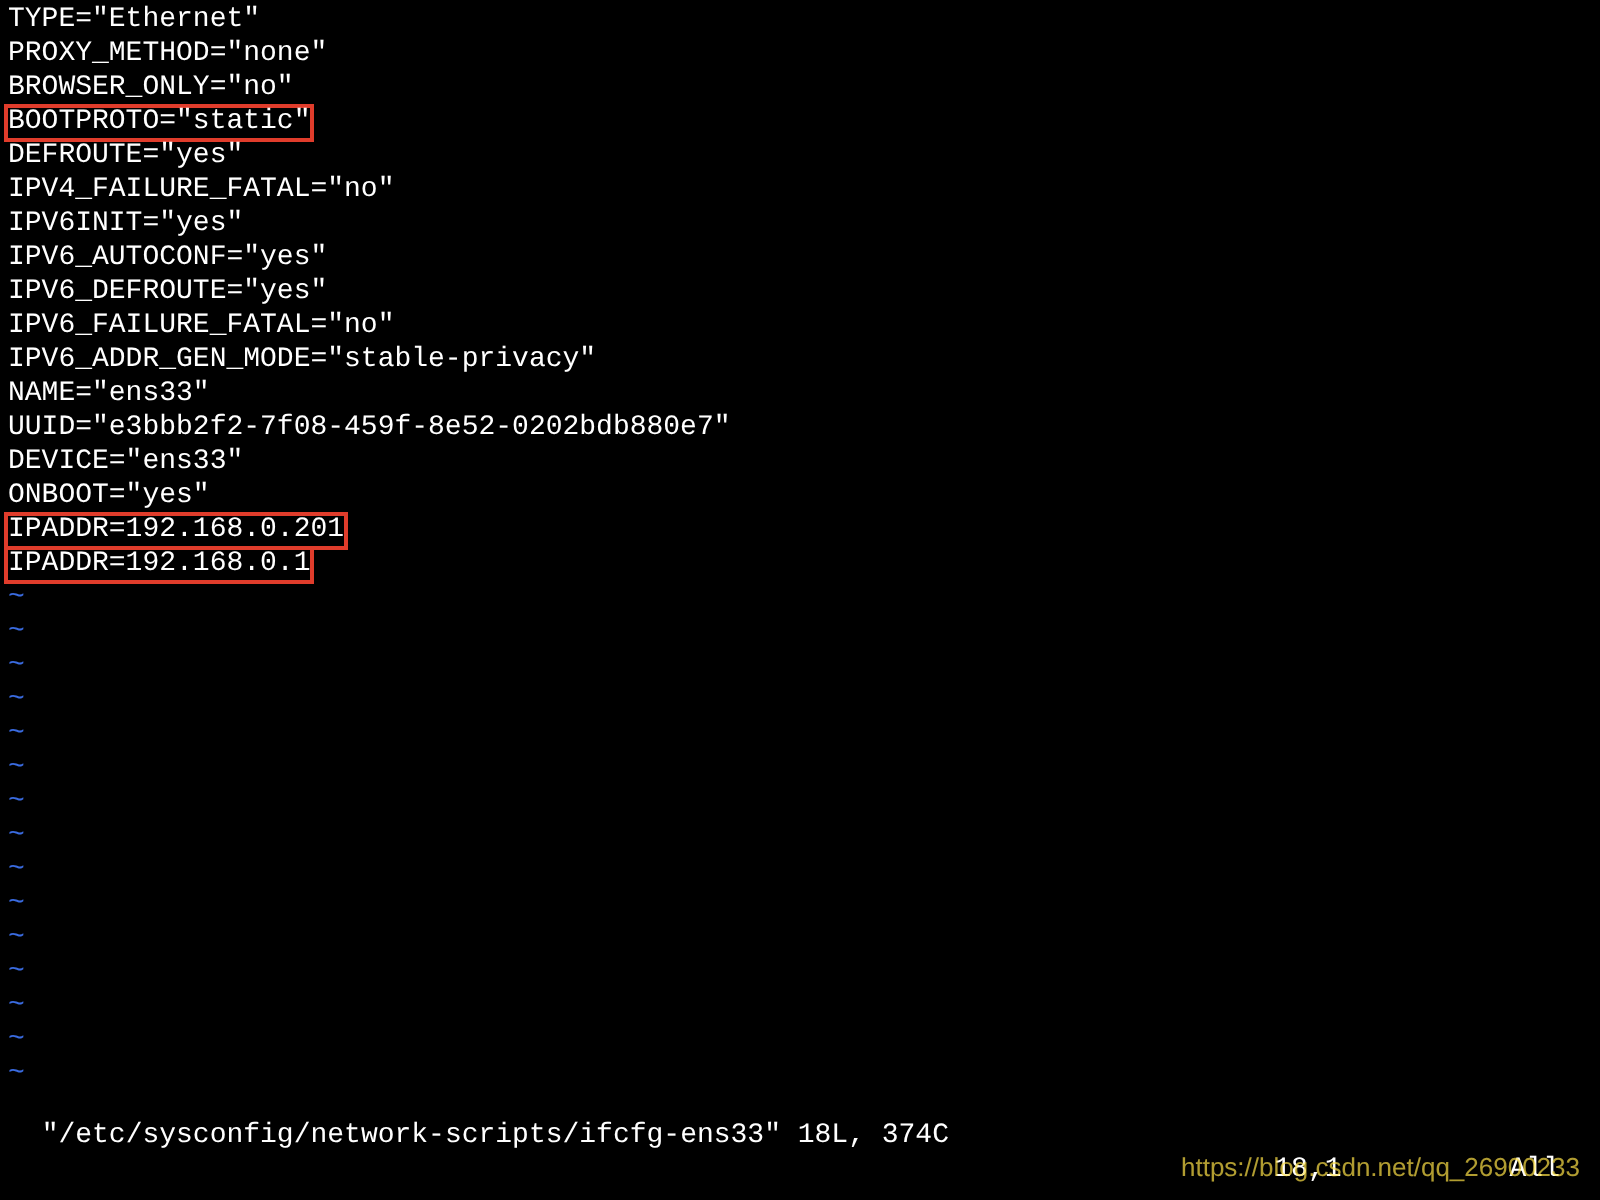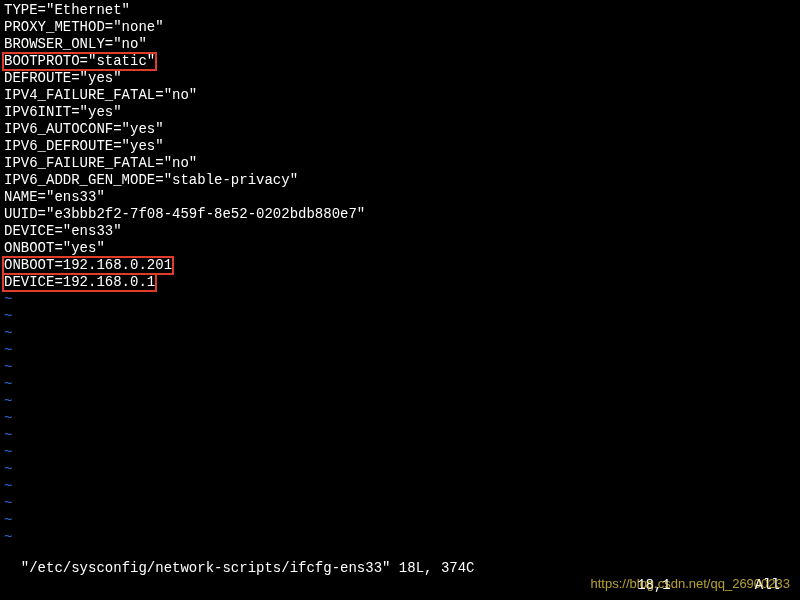--- a/index.html
+++ b/index.html
@@ -64,22 +64,22 @@
   <div class="line">IPV4_FAILURE_FATAL="no"</div>
   <div class="line">IPV6INIT="yes"</div>
   <div class="line">IPV6_AUTOCONF="yes"</div>
   <div class="line">IPV6_DEFROUTE="yes"</div>
   <div class="line">IPV6_FAILURE_FATAL="no"</div>
   <div class="line">IPV6_ADDR_GEN_MODE="stable-privacy"</div>
   <div class="line">NAME="ens33"</div>
   <div class="line">UUID="e3bbb2f2-7f08-459f-8e52-0202bdb880e7"</div>
   <div class="line">DEVICE="ens33"</div>
   <div class="line">ONBOOT="yes"</div>
-  <div class="line"><span class="hl">ONBOOT=192.168.0.201</span></div>
-  <div class="line"><span class="hl">DEVICE=192.168.0.1</span></div>
+  <div class="line"><span class="hl">IPADDR=192.168.0.201</span></div>
+  <div class="line"><span class="hl">IPADDR=192.168.0.1</span></div>
   <div class="line tilde">~</div>
   <div class="line tilde">~</div>
   <div class="line tilde">~</div>
   <div class="line tilde">~</div>
   <div class="line tilde">~</div>
   <div class="line tilde">~</div>
   <div class="line tilde">~</div>
   <div class="line tilde">~</div>
   <div class="line tilde">~</div>
   <div class="line tilde">~</div>

